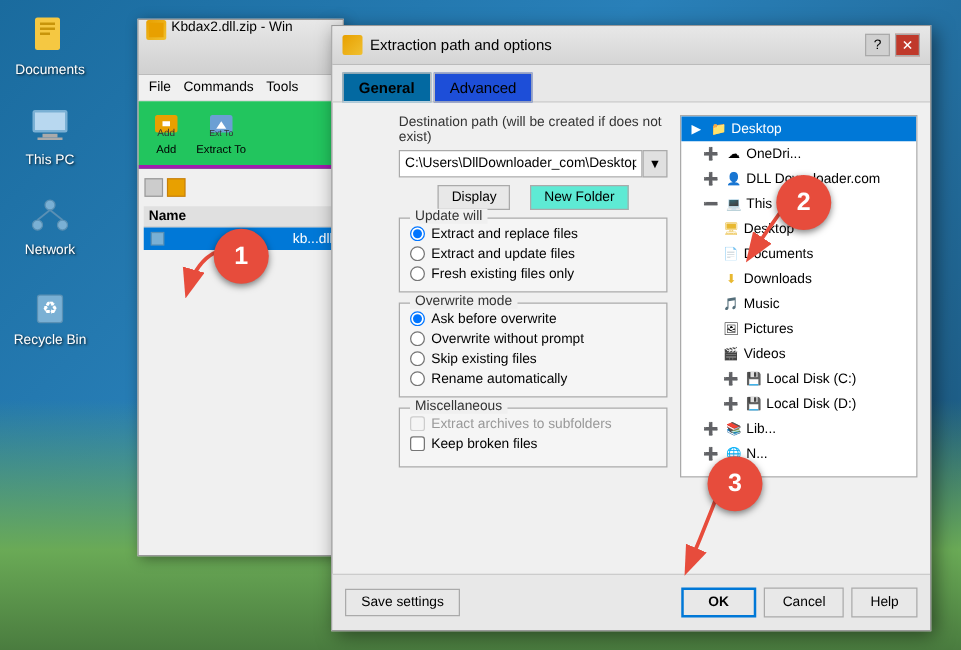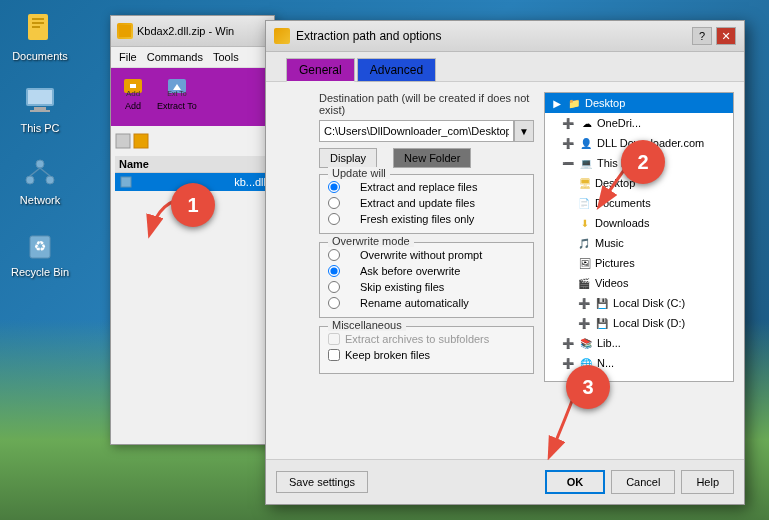--- a/index.html
+++ b/index.html
@@ -69,23 +69,23 @@
       left: 110px;
       top: 15px;
       width: 165px;
       height: 430px;
       background: #f0f0f0;
       border: 1px solid #999;
       box-shadow: 2px 2px 10px rgba(0,0,0,0.4);
     }
     .winrar-titlebar {
       background: linear-gradient(to bottom, #e8e8e8, #d0d0d0);
-      height: 31px;
-      display: flex;
-      align-items: center;
+      height: 44px;
+      display: flex;
+      align-items: flex-start;
       padding: 0 6px;
       border-bottom: 1px solid #bbb;
       font-size: 11px;
     }
     .winrar-title-icon {
       width: 16px;
       height: 16px;
       margin-right: 4px;
       background: linear-gradient(135deg, #e8a000, #f0c030);
       border-radius: 2px;
@@ -102,22 +102,22 @@
     }
     .winrar-menu-item {
       padding: 2px 4px;
       font-size: 11px;
       cursor: pointer;
     }
 
     .winrar-toolbar {
       display: flex;
       padding: 4px;
-      border-bottom: 7px solid #a21caf;
-      background: #a21caf;
+      border-bottom: 3px solid #a21caf;
+      background: #22c55e;
     }
     .toolbar-btn {
       display: flex;
       flex-direction: column;
       align-items: center;
       padding: 3px 5px;
       cursor: pointer;
       border: 1px solid transparent;
       font-size: 9px;
     }
@@ -213,24 +213,23 @@
     }
     .tab {
       padding: 4px 12px;
       font-size: 12px;
       cursor: pointer;
       border: 1px solid #bbb;
       background: #1d4ed8;
       margin-bottom: -1px;
     }
     .tab.active {
-      background: #a21caf;
+      background: #0369a1;
       border-bottom-color: #f0f0f0;
-      font-weight: normal;
-      margin-left: 12px;
+      font-weight: bold;
     }
 
     .dialog-content {
       padding: 10px;
       display: flex;
       gap: 10px;
     }
     .dialog-left {
       flex: 1;
       padding-left: 43px;
@@ -267,21 +266,21 @@
       padding: 3px 10px;
       font-size: 11px;
       background: #e8e8e8;
       border: 1px solid #aaa;
       cursor: pointer;
       white-space: nowrap;
     }
     .new-folder-btn {
       padding: 3px 10px;
       font-size: 11px;
-      background: #737373;
+      background: #5eead4;
       border: 1px solid #aaa;
       cursor: pointer;
       white-space: nowrap;
     }
 
     .section-box {
       border: 1px solid #aaa;
       padding: 6px 8px 8px;
       margin-bottom: 8px;
       position: relative;
@@ -292,21 +291,21 @@
       top: -8px;
       left: 8px;
       background: #f0f0f0;
       padding: 0 4px;
       font-size: 11px;
       color: #333;
     }
     .radio-item {
       display: flex;
       align-items: center;
-      gap: 20px;
+      gap: 5px;
       margin-bottom: 4px;
       font-size: 11px;
     }
     .radio-item:last-child { margin-bottom: 0; }
     input[type="radio"] { width: 12px; height: 12px; cursor: pointer; }
     input[type="checkbox"] { width: 12px; height: 12px; cursor: pointer; }
 
     .checkbox-item {
       display: flex;
       align-items: center;
@@ -539,21 +538,21 @@
       <div class="dialog-left">
 
         <div style="margin-bottom: 6px;">
           <div class="dest-label">Destination path (will be created if does not exist)</div>
           <div style="display:flex; gap:4px; margin-bottom: 6px;">
             <div style="display:flex; flex:1; gap:0;">
               <input type="text" class="dest-input" readonly="" style="flex: 1 1 0%;" value="C:\Users\DllDownloader_com\Desktop">
               <div class="dest-dropdown-btn">▼</div>
             </div>
           </div>
-          <div style="display:flex; gap:16px; justify-content: flex-start; margin-bottom:6px;">
+          <div style="display:flex; gap:16px; justify-content: center; margin-bottom:6px;">
             <button class="display-btn">Display</button>
             <button class="new-folder-btn">New Folder</button>
           </div>
         </div>
 
         <div class="section-box">
           <span class="section-legend">Update will</span>
           <div class="radio-item">
             <input type="radio" name="update" checked="" style="">
             <label>Extract and replace files</label>
@@ -564,26 +563,26 @@
           </div>
           <div class="radio-item">
             <input type="radio" name="update" style="">
             <label>Fresh existing files only</label>
           </div>
         </div>
 
         <div class="section-box">
           <span class="section-legend">Overwrite mode</span>
           <div class="radio-item">
+            <input type="radio" name="overwrite" checked="" style="">
+            <label>Ask before overwrite</label>
+          </div>
+          <div class="radio-item">
             <input type="radio" name="overwrite" style="">
             <label>Overwrite without prompt</label>
-          </div>
-          <div class="radio-item">
-            <input type="radio" name="overwrite" checked="" style="">
-            <label>Ask before overwrite</label>
           </div>
           <div class="radio-item">
             <input type="radio" name="overwrite" style="">
             <label>Skip existing files</label>
           </div>
           <div class="radio-item">
             <input type="radio" name="overwrite" style="">
             <label>Rename automatically</label>
           </div>
         </div>

